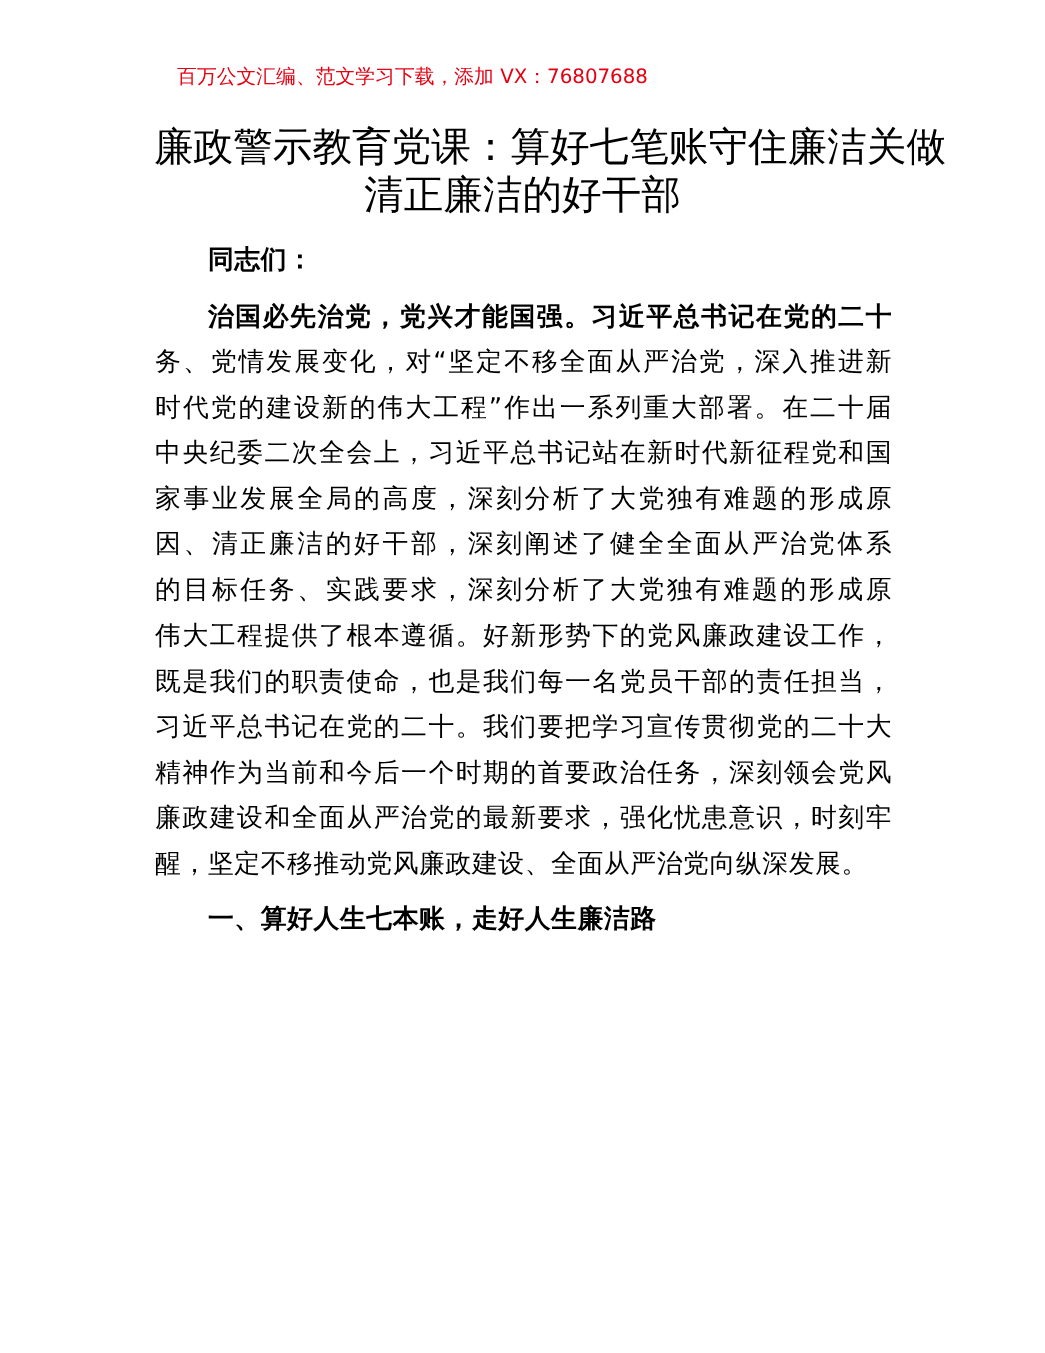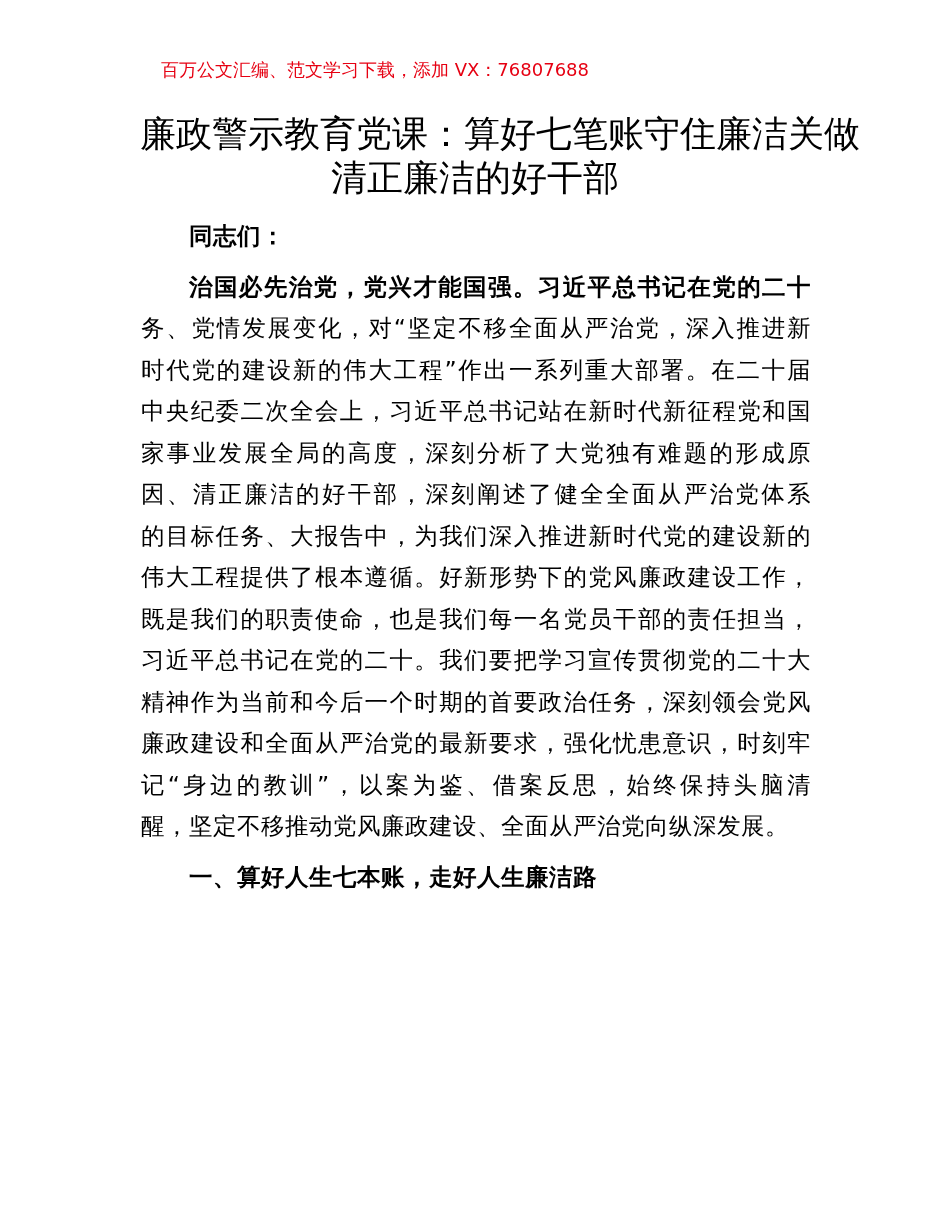--- a/index.html
+++ b/index.html
@@ -85,27 +85,26 @@
     <span class="line indent last">同志们：</span>
   </p>
 
   <p class="para">
     <span class="line indent">治国必先治党，党兴才能国强。习近平总书记在党的二十</span>
     <span class="line">务、党情发展变化，对“坚定不移全面从严治党，深入推进新</span>
     <span class="line">时代党的建设新的伟大工程”作出一系列重大部署。在二十届</span>
     <span class="line">中央纪委二次全会上，习近平总书记站在新时代新征程党和国</span>
     <span class="line">家事业发展全局的高度，深刻分析了大党独有难题的形成原</span>
     <span class="line">因、清正廉洁的好干部，深刻阐述了健全全面从严治党体系</span>
-    <span class="line">的目标任务、大报告中，为我们深入推进新时代党的建设新的</span>
+    <span class="line">的目标任务、实践要求，深刻分析了大党独有难题的形成原</span>
     <span class="line">伟大工程提供了根本遵循。好新形势下的党风廉政建设工作，</span>
     <span class="line">既是我们的职责使命，也是我们每一名党员干部的责任担当，</span>
     <span class="line">习近平总书记在党的二十。我们要把学习宣传贯彻党的二十大</span>
     <span class="line">精神作为当前和今后一个时期的首要政治任务，深刻领会党风</span>
     <span class="line">廉政建设和全面从严治党的最新要求，强化忧患意识，时刻牢</span>
-    <span class="line">记“身边的教训”，以案为鉴、借案反思，始终保持头脑清</span>
     <span class="line last">醒，坚定不移推动党风廉政建设、全面从严治党向纵深发展。</span>
   </p>
 
   <p class="para">
     <span class="line indent last">一、算好人生七本账，走好人生廉洁路</span>
   </p>
 
 </div>
 
 </body></html>

